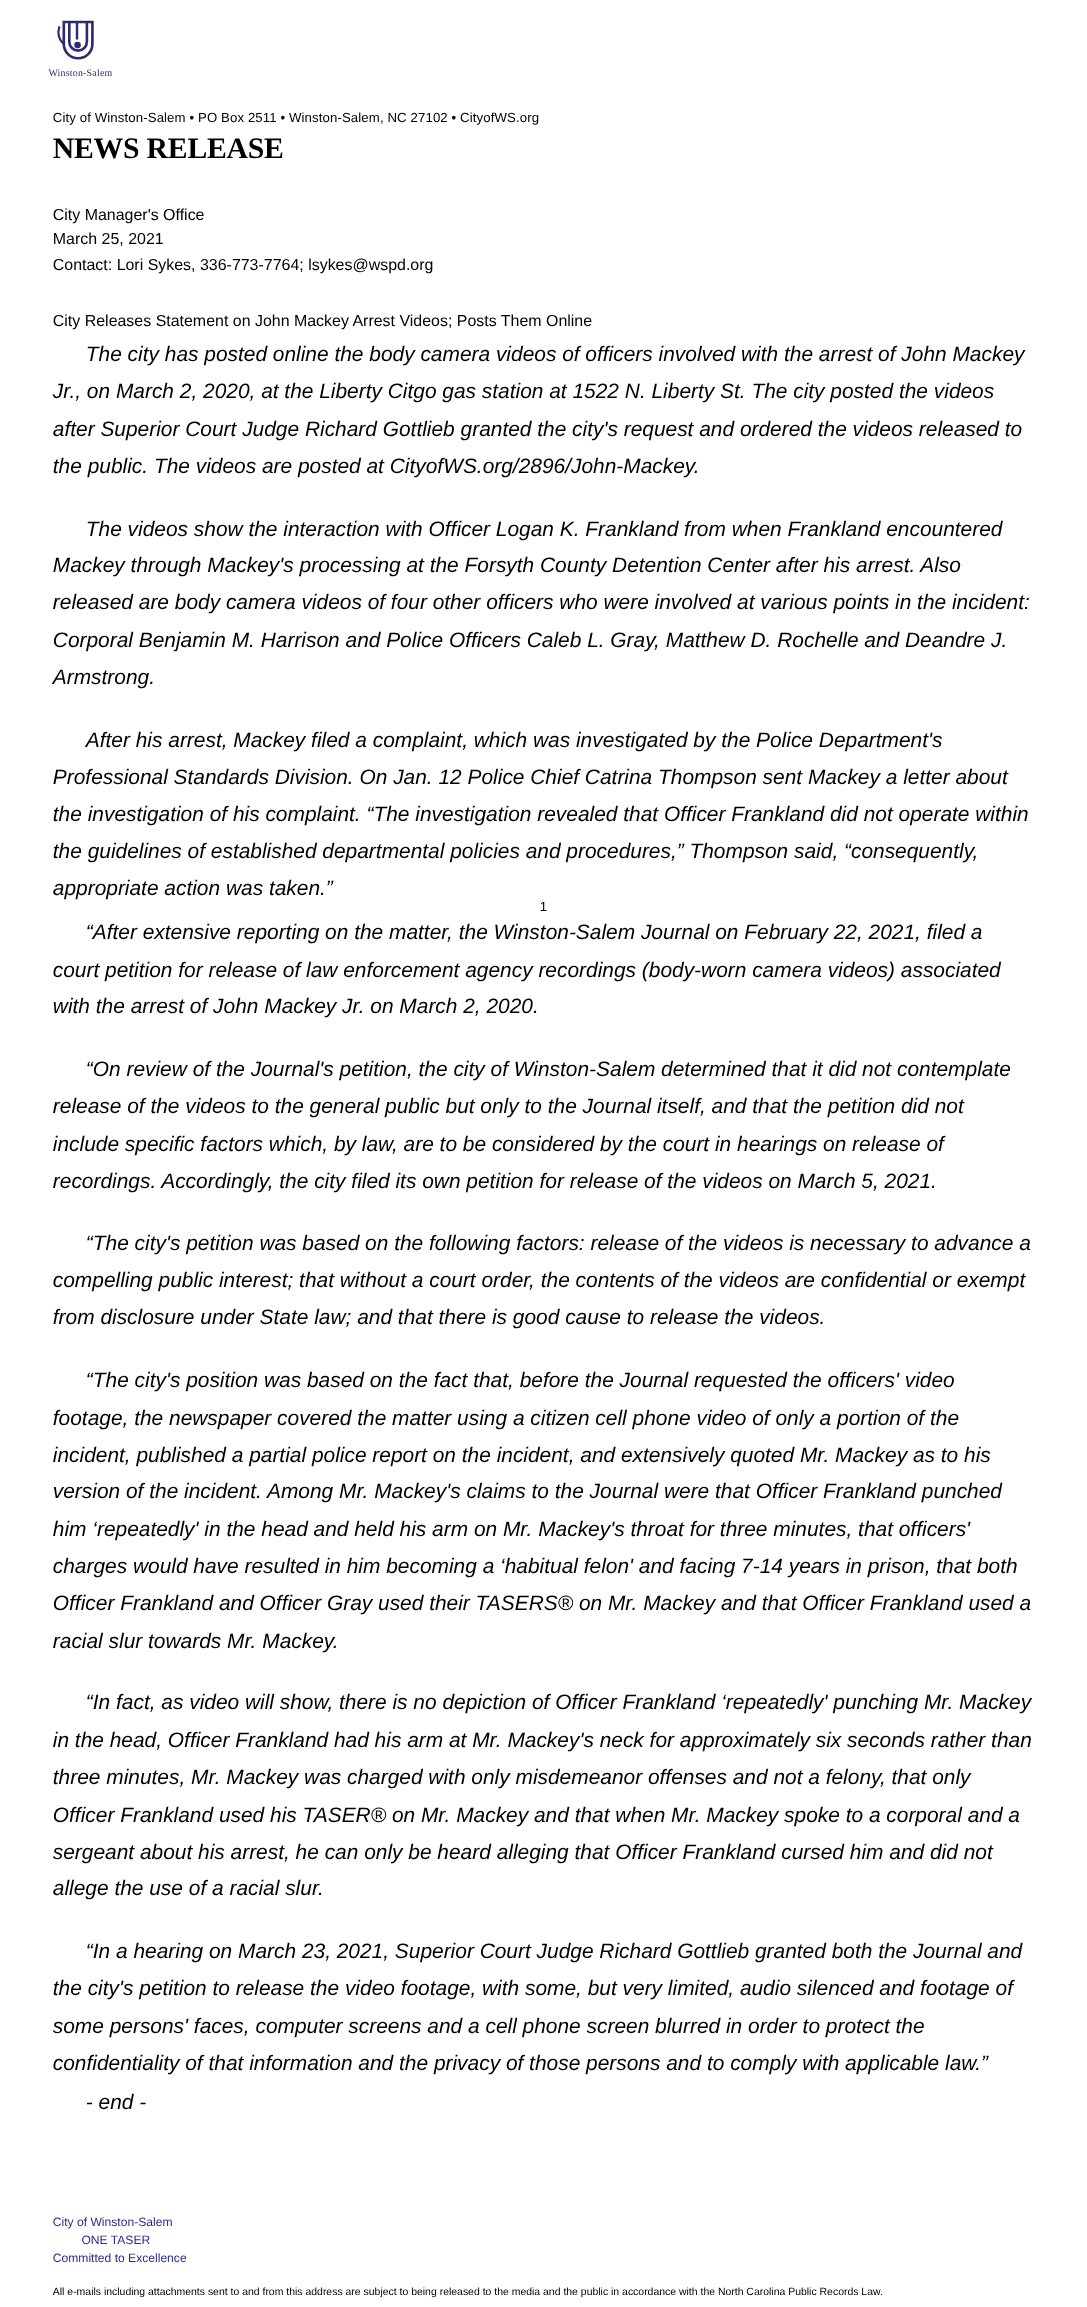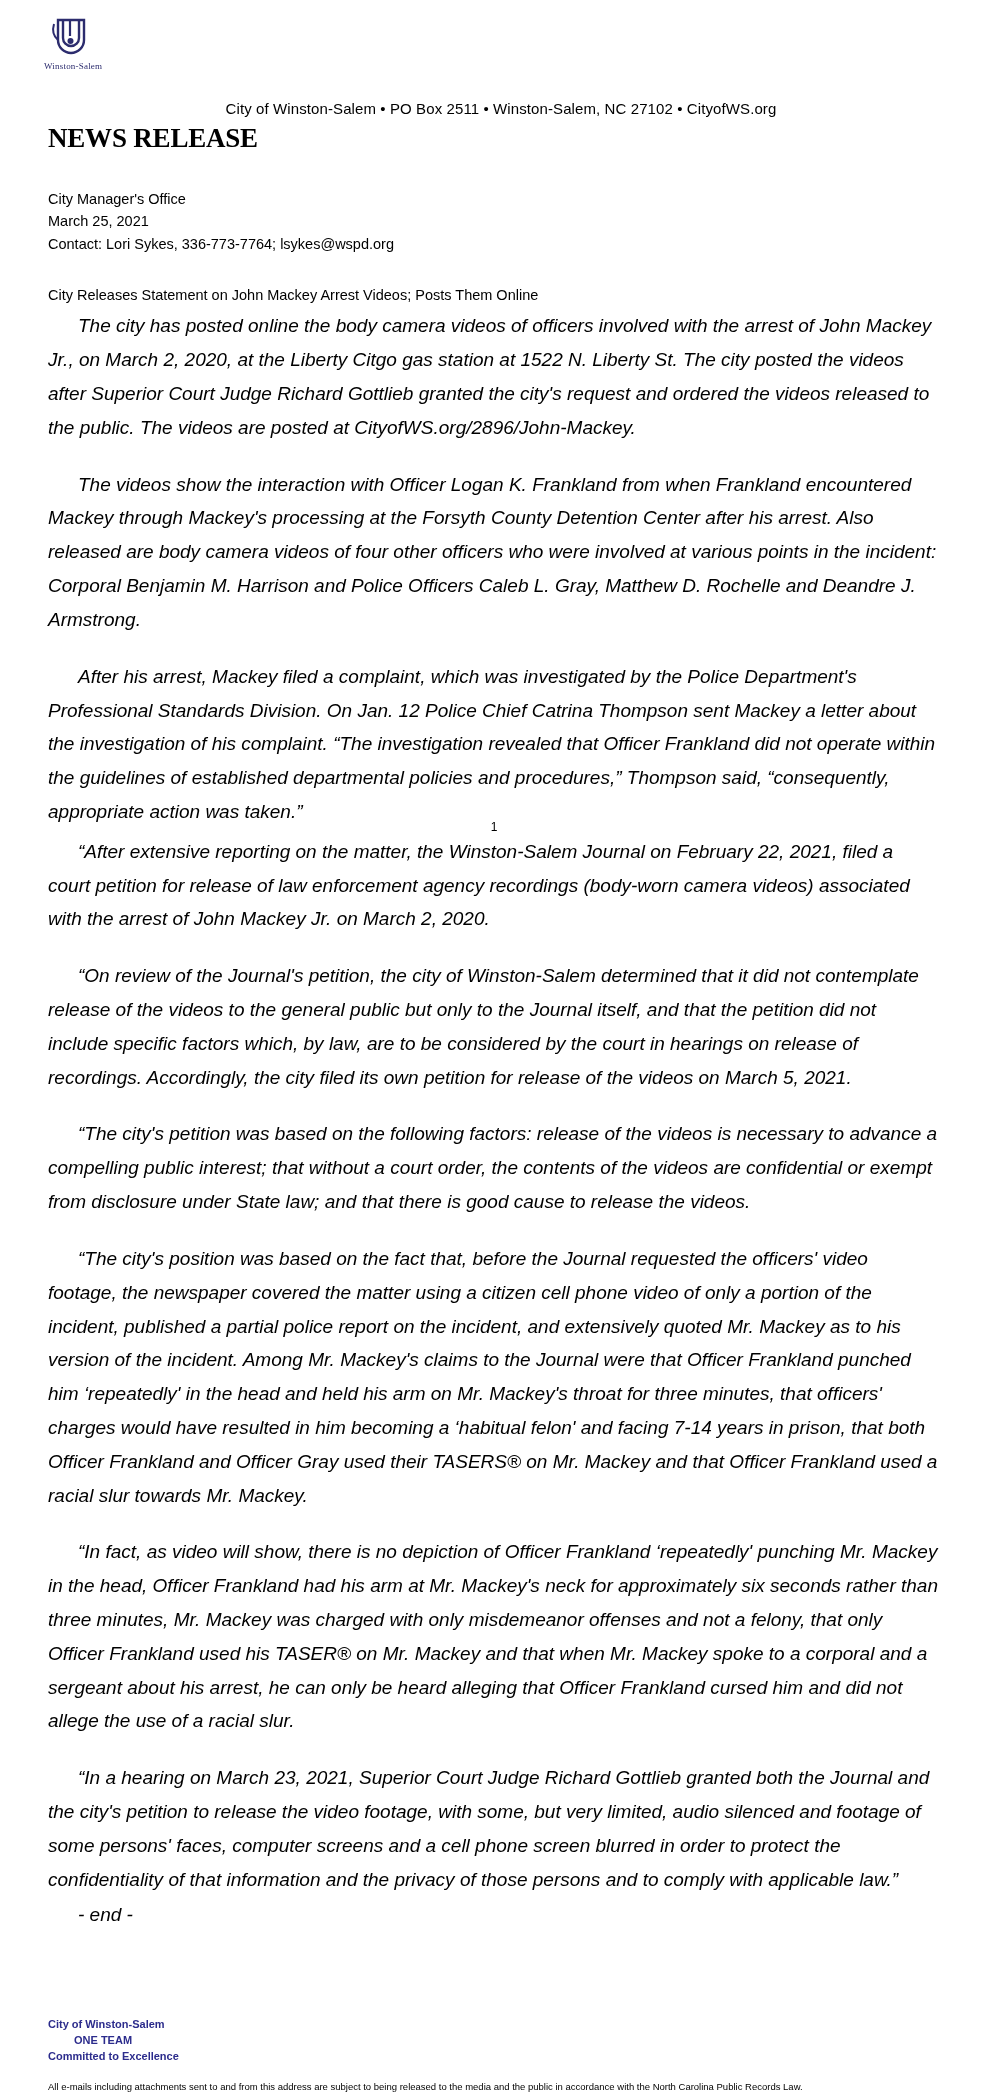--- a/index.html
+++ b/index.html
@@ -33,26 +33,25 @@
   .logo-word {
     font-family: "Liberation Serif", serif;
     font-size: 9px;
     font-weight: normal;
     color: #2c2c6e;
     letter-spacing: 0.2px;
     margin-top: 1px;
     margin-left: -4px;
   }
   .addr-line {
-    font-size: 15px;
+    font-size: 12px;
     color: #000;
     margin-top: 14px;
     margin-left: 14px;
     letter-spacing: 0.1px;
-    text-align: center;
   }
   .news-release {
     font-family: "Liberation Serif", serif;
     font-size: 27px;
     font-weight: bold;
     margin-top: 6px;
     margin-left: 14px;
     letter-spacing: -0.2px;
   }
   .meta {
@@ -92,21 +91,21 @@
     text-align: center;
     font-size: 14.5px;
     margin-top: 8px;
     text-indent: 0;
   }
   .sig-block {
     margin-top: 86px;
     margin-left: 14px;
     color: #2c2c8c;
     font-size: 11px;
-    font-weight: bold;
+    font-weight: normal;
     line-height: 1.45;
   }
   .sig-block .l2 {
     padding-left: 26px;
   }
   .disclaimer {
     margin-top: 16px;
     margin-left: 14px;
     font-size: 9.5px;
     line-height: 1.35;
@@ -154,21 +153,21 @@
     <p class="spaced">“On review of the Journal's petition, the city of Winston-Salem determined that it did not contemplate release of the videos to the general public but only to the Journal itself, and that the petition did not include specific factors which, by law, are to be considered by the court in hearings on release of recordings. Accordingly, the city filed its own petition for release of the videos on March 5, 2021.</p>
     <p class="spaced">“The city's petition was based on the following factors: release of the videos is necessary to advance a compelling public interest; that without a court order, the contents of the videos are confidential or exempt from disclosure under State law; and that there is good cause to release the videos.</p>
     <p class="spaced">“The city's position was based on the fact that, before the Journal requested the officers' video footage, the newspaper covered the matter using a citizen cell phone video of only a portion of the incident, published a partial police report on the incident, and extensively quoted Mr. Mackey as to his version of the incident. Among Mr. Mackey's claims to the Journal were that Officer Frankland punched him ‘repeatedly' in the head and held his arm on Mr. Mackey's throat for three minutes, that officers' charges would have resulted in him becoming a ‘habitual felon' and facing 7-14 years in prison, that both Officer Frankland and Officer Gray used their TASERS® on Mr. Mackey and that Officer Frankland used a racial slur towards Mr. Mackey.</p>
     <p class="spaced">“In fact, as video will show, there is no depiction of Officer Frankland ‘repeatedly' punching Mr. Mackey in the head, Officer Frankland had his arm at Mr. Mackey's neck for approximately six seconds rather than three minutes, Mr. Mackey was charged with only misdemeanor offenses and not a felony, that only Officer Frankland used his TASER® on Mr. Mackey and that when Mr. Mackey spoke to a corporal and a sergeant about his arrest, he can only be heard alleging that Officer Frankland cursed him and did not allege the use of a racial slur.</p>
     <p class="spaced">“In a hearing on March 23, 2021, Superior Court Judge Richard Gottlieb granted both the Journal and the city's petition to release the video footage, with some, but very limited, audio silenced and footage of some persons' faces, computer screens and a cell phone screen blurred in order to protect the confidentiality of that information and the privacy of those persons and to comply with applicable law.”</p>
     <p class="end-line">- end -</p>
   </div>
 
   <div class="sig-block">
     <div>City of Winston-Salem</div>
-    <div class="l2">ONE TEAM</div>
+    <div class="l2">ONE TASER</div>
     <div>Committed to Excellence</div>
   </div>
 
   <div class="disclaimer">All e-mails including attachments sent to and from this address are subject to being released to the media and the public in accordance with the North Carolina Public Records Law.</div>
 
   <div class="page-number">2</div>
 
 </div>
 
 </body></html>

